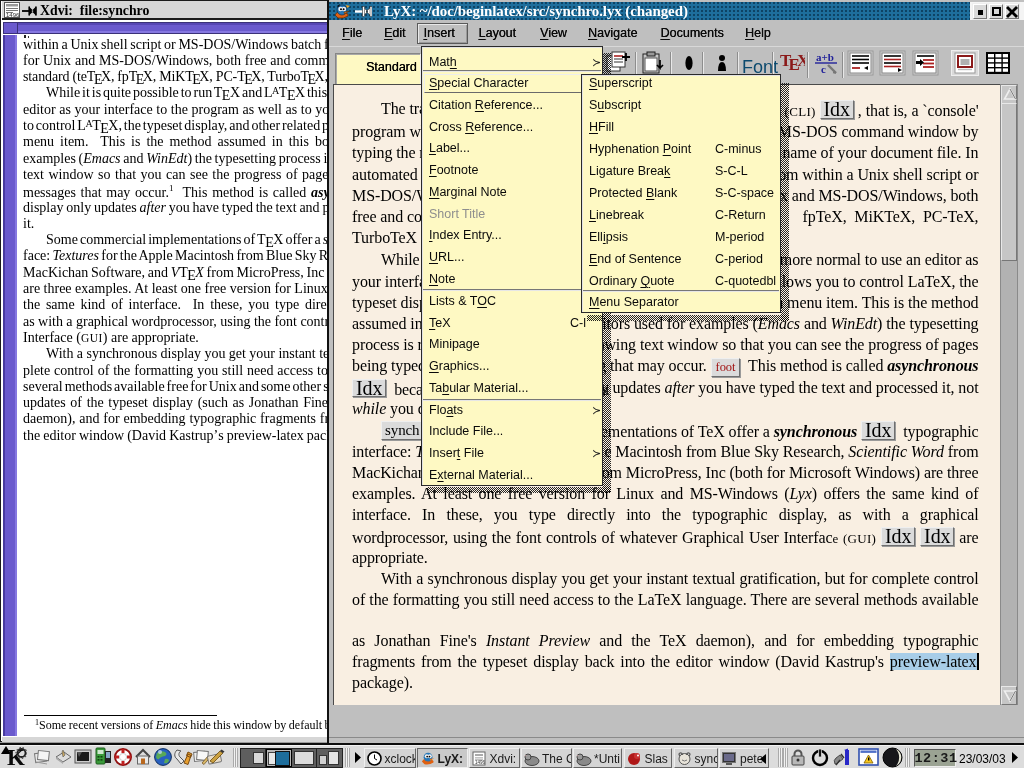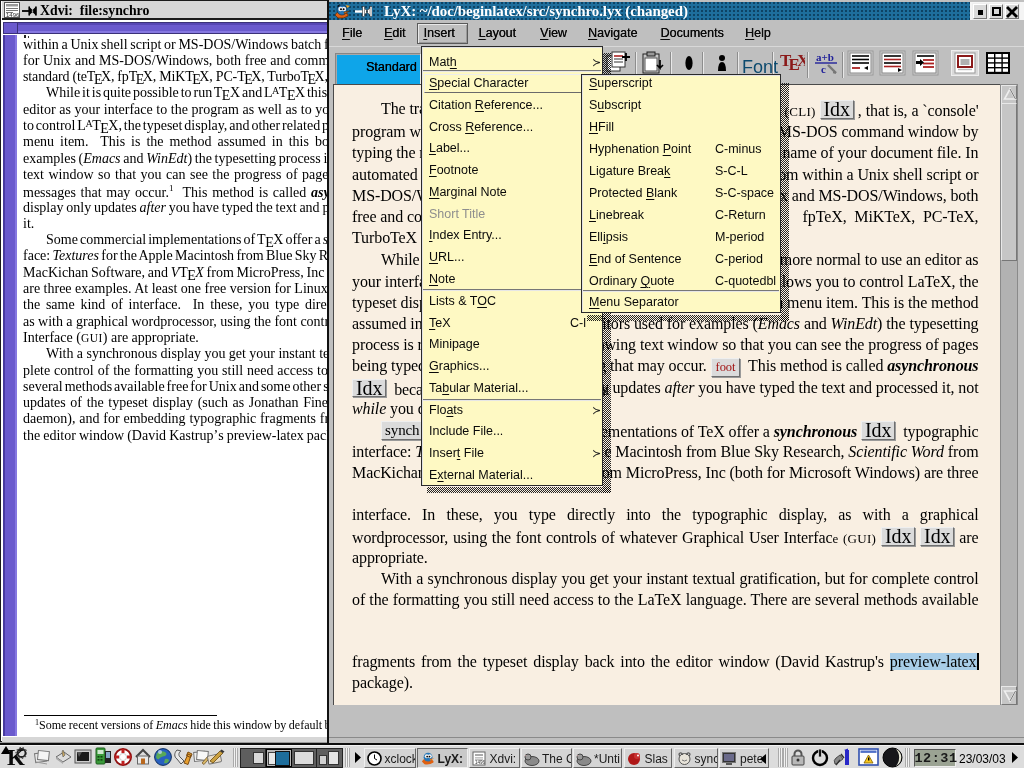--- a/index.html
+++ b/index.html
@@ -28,21 +28,21 @@
   #lyx-title{left:0;top:2px;width:695px;height:17.5px;background:#1e6e9c;background-image:radial-gradient(circle at 1px 1px, rgba(8,52,82,0.75) 0.9px, transparent 1.1px);background-size:4px 4px;}
   #lyx-title .ttext{position:absolute;left:55px;top:1px;font-family:"Liberation Serif",serif;font-weight:bold;font-size:15px;color:#fff;letter-spacing:-0.1px;white-space:nowrap;}
   .tbtn{position:absolute;top:2px;width:14px;height:15px;background:#d9d9d9;border:1px solid #fff;border-right-color:#777;border-bottom-color:#777;box-shadow:0 0 0 1px #eee;}
   
   #lyx-menubar{left:0;top:19.5px;width:695px;height:26px;background:#bfbfbf;}
   .mbi{position:absolute;top:6px;font-size:12.5px;color:#0a0a0a;text-shadow:0.25px 0 0 #0a0a0a;}
   .mbi u, .mi u{text-decoration-thickness:1px;text-underline-offset:2px;}
   #mb-insert-box{left:88px;top:3px;width:50.5px;height:21px;border:1px solid #5a5a5a;box-shadow:inset 1px 1px 0 #e8e8e8, inset -1px -1px 0 #9a9a9a;}
   
   #lyx-toolbar{left:0;top:46px;width:695px;height:38px;background:#bfbfbf;border-top:1px solid #d8d8d8;}
-  #combo{position:absolute;left:6px;top:6px;width:86px;height:35px;background:#0ea5e9;border:1px solid #868686;border-bottom-color:#ededed;border-right-color:#ededed;box-shadow:inset 1px 1px 0 #a8a8a8;}
+  #combo{position:absolute;left:6px;top:6px;width:86px;height:35px;background:#fef9c3;border:1px solid #868686;border-bottom-color:#ededed;border-right-color:#ededed;box-shadow:inset 1px 1px 0 #a8a8a8;}
   #combo span{position:absolute;left:30px;top:6px;font-size:12.5px;color:#000;text-shadow:0.25px 0 0 #000;}
   .tsep{position:absolute;top:5px;width:2px;height:26px;background:#8d8d8d;border-right:1px solid #e8e8e8;}
   .ticon{position:absolute;top:3px;}
   
   #lyx-doc{left:4px;top:83.5px;width:668px;height:621.5px;background:#f9efe2;border:1px solid #4a4a4a;border-bottom:none;overflow:hidden;}
   .dl{position:absolute;white-space:nowrap;font-family:"Liberation Serif",serif;font-size:16px;color:#000;letter-spacing:-0.1px;}
   .dlr{right:21.5px;}
   .dlj{left:18px;width:626.5px;text-align:justify;text-align-last:justify;white-space:normal;}
   .smc2{font-size:13px;letter-spacing:0.3px;}
   .tex-a{display:inline-block;font-size:10px;transform:translateY(-3px);margin:0 -0.5px;}
@@ -300,25 +300,27 @@
     <div class="dl dlr" style="top:272.5px">anything that may occur. <span class="inset red">foot</span> &nbsp;This method is called <b><i>asynchronous</i></b></div>
     <div class="dl" style="left:18px;top:294px"><span class="inset">Idx</span> &nbsp;because the typeset display only u</div>
     <div class="dl dlr" style="top:294px">only updates <i>after</i> you have typed the text and processed it, not</div>
     <div class="dl" style="left:18px;top:315.3px"><i>while</i> you do other things.</div>
     <div class="dl" style="left:47px;top:336.5px"><span class="inset" style="font-size:15px">synch</span>ronous implem</div>
     <div class="dl dlr" style="top:336.5px">implementations of TeX offer a <b><i>synchronous</i></b> <span class="inset">Idx</span> &nbsp;typographic</div>
     <div class="dl" style="left:18px;top:358px">interface: <i>Textures</i> for the Apple Mac</div>
     <div class="dl dlr" style="top:358px">Apple Macintosh from Blue Sky Research, <i>Scientific Word</i> from</div>
     <div class="dl" style="left:18px;top:379.5px">MacKichan Software, and VTeX from</div>
     <div class="dl dlr" style="top:379.5px">from MicroPress, Inc (both for Microsoft Windows) are three</div>
+    <div class="dl dlj" style="top:400.5px">examples. At least one free version for Linux and MS-Windows (<i>Lyx</i>) offers the same kind of</div>
     <div class="dl dlj" style="top:421.5px">interface. In these, you type directly into the typographic display, as with a graphical</div>
     <div class="dl dlj" style="top:442.5px">wordprocessor, using the font controls of whatever Graphical User Interfac<span class="smc2">e (GUI)</span> <span class="inset">Idx</span> <span class="inset">Idx</span> are</div>
     <div class="dl" style="left:18px;top:464px">appropriate.</div>
     <div class="dl dlj" style="top:485.5px;text-indent:29px">With a synchronous display you get your instant textual gratification, but for complete control</div>
     <div class="dl dlj" style="top:506.3px">of the formatting you still need access to the LaTeX language. There are several methods available</div>
+    <div class="dl dlj" style="top:547.5px">as Jonathan Fine's <i>Instant Preview</i> and the TeX daemon), and for embedding typographic</div>
     <div class="dl dlj" style="top:568.5px">fragments from the typeset display back into the editor window (David Kastrup's <span class="sel">preview-latex</span><span style="border-left:2px solid #000"></span></div>
     <div class="dl" style="left:18px;top:589.5px">package).</div>
   </div>
   <div class="abs" id="lyx-scroll">
     <div class="sbox" style="top:0;height:19px"><svg width="16" height="17">
           <path d="M8 3 L13.5 13 L2.5 13 Z" fill="#c6c6c6" stroke="#eee" stroke-width="1.6"></path>
           <path d="M8 3 L13.5 13" stroke="#777" stroke-width="1"></path>
         </svg></div>
     <div class="sbox" style="top:18px;height:158px"></div>
     <div class="sbox" style="top:601px;height:19px"><svg width="16" height="17">

